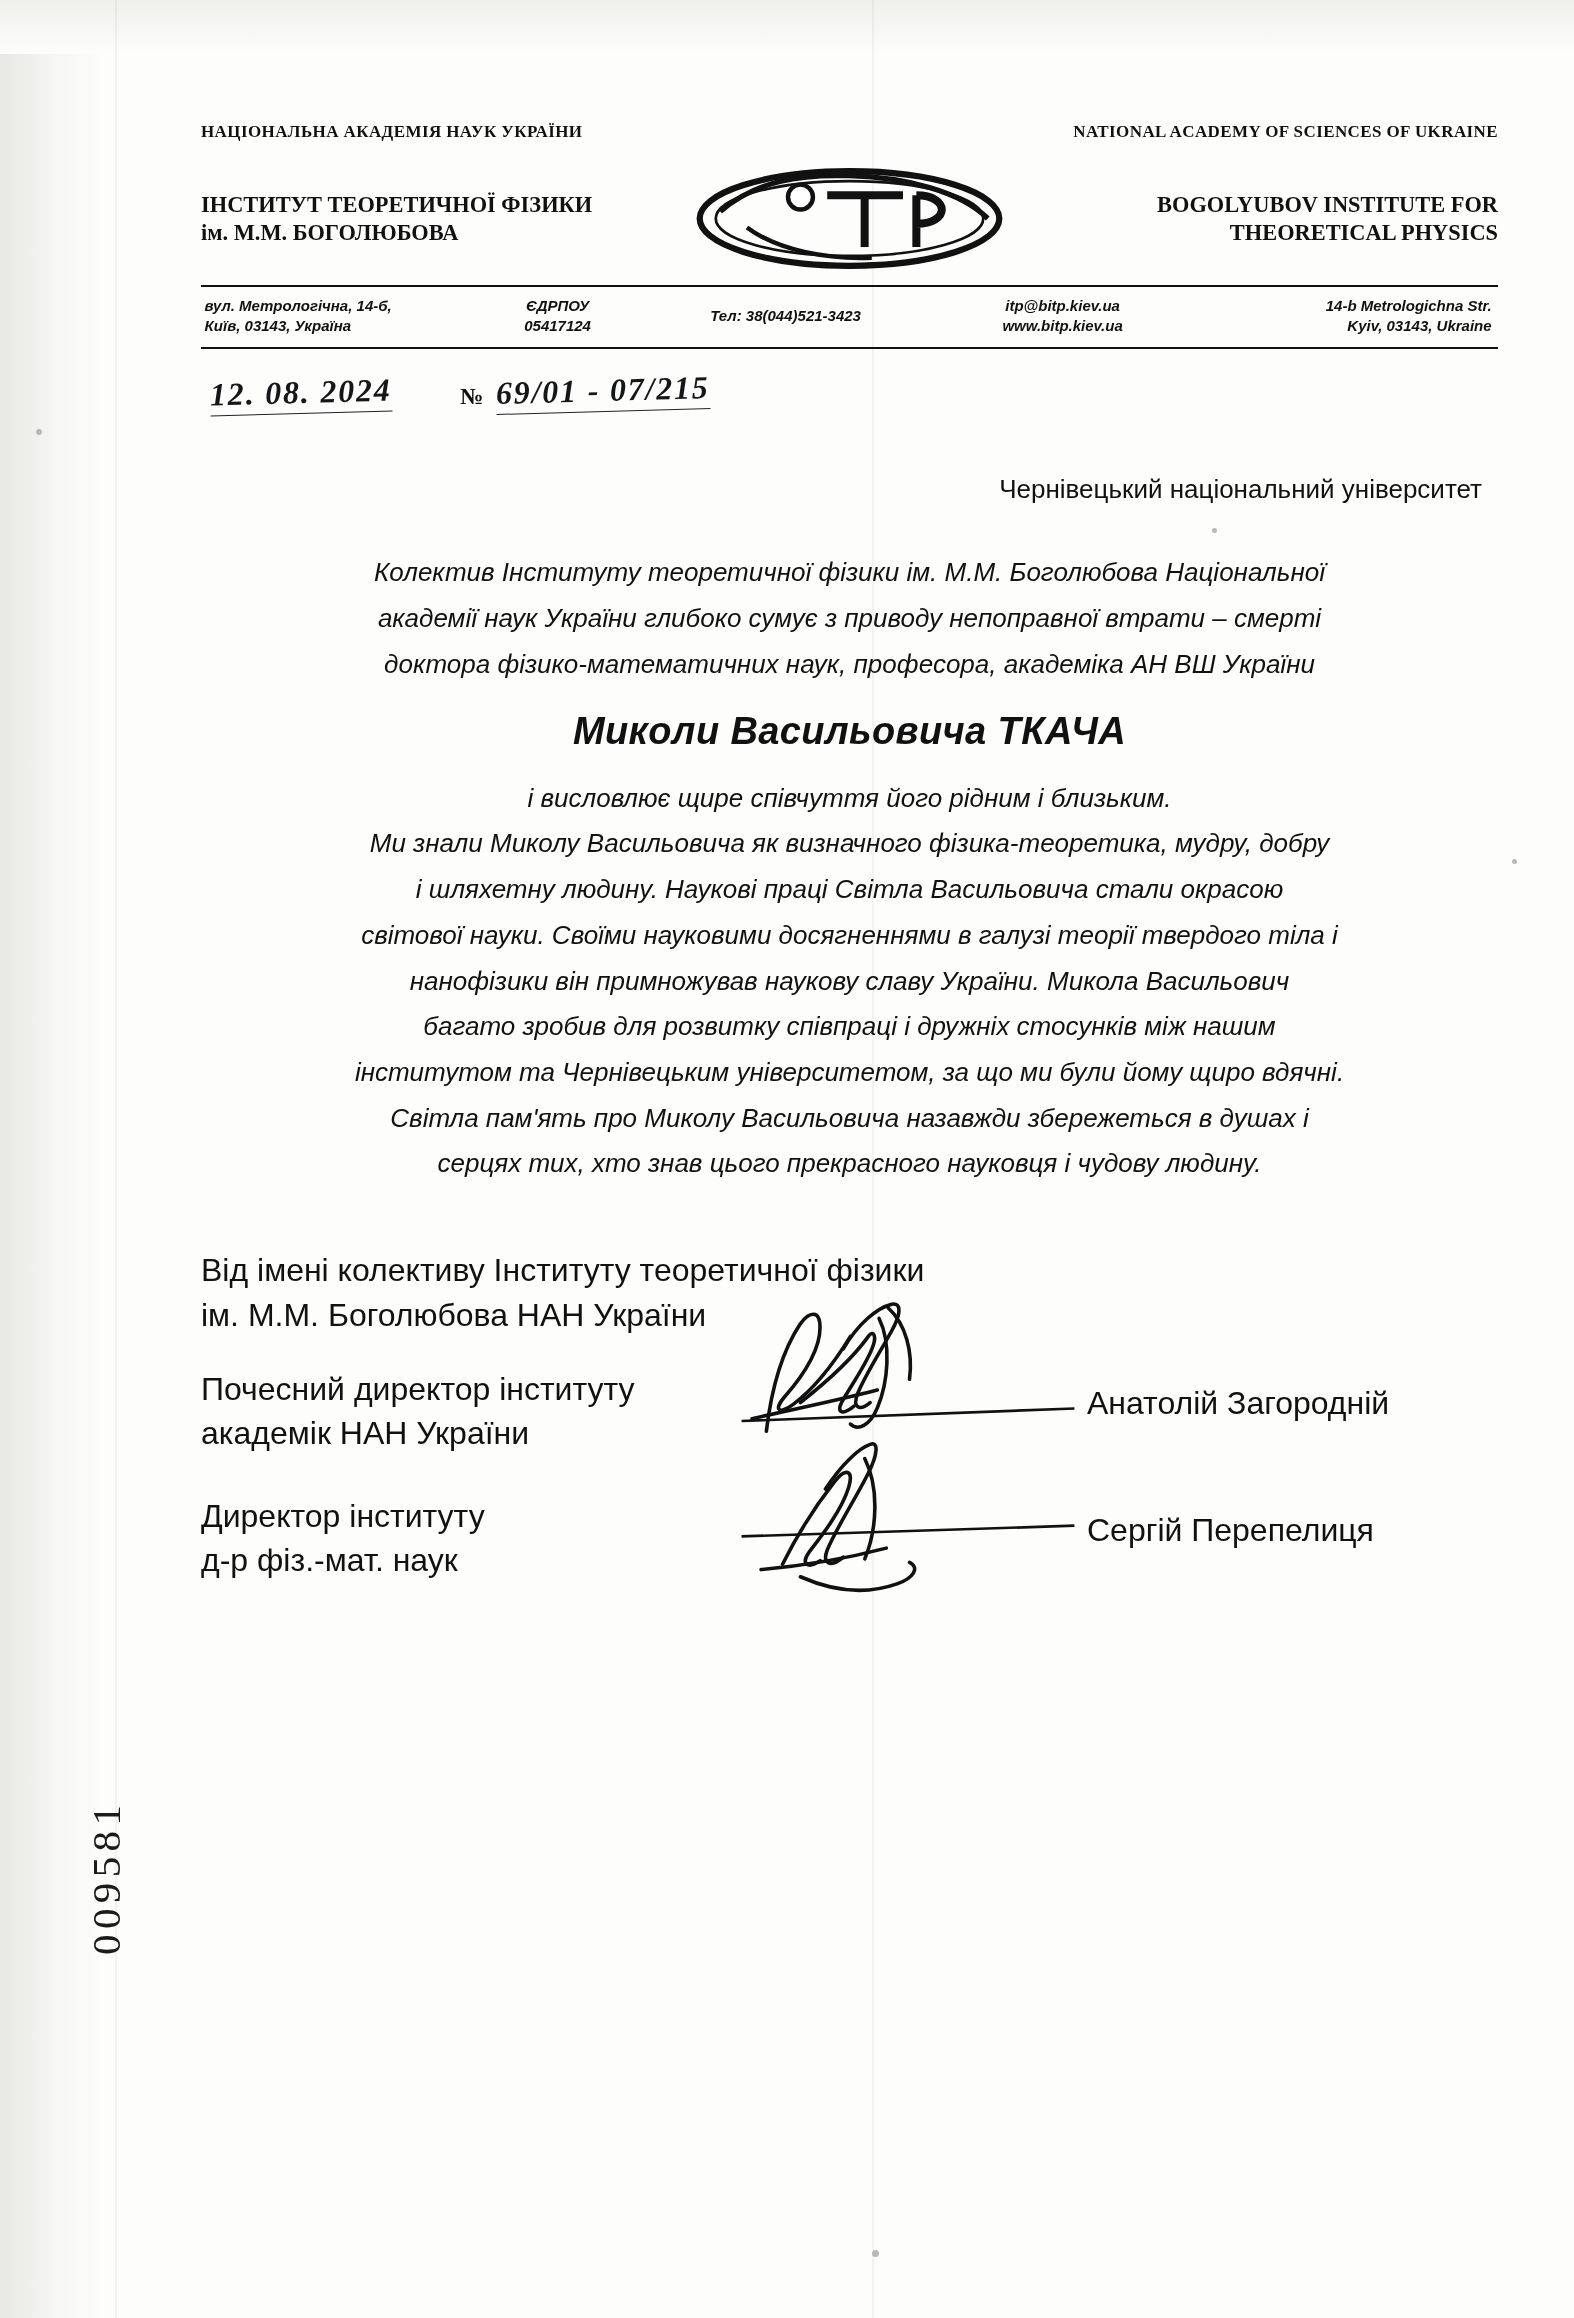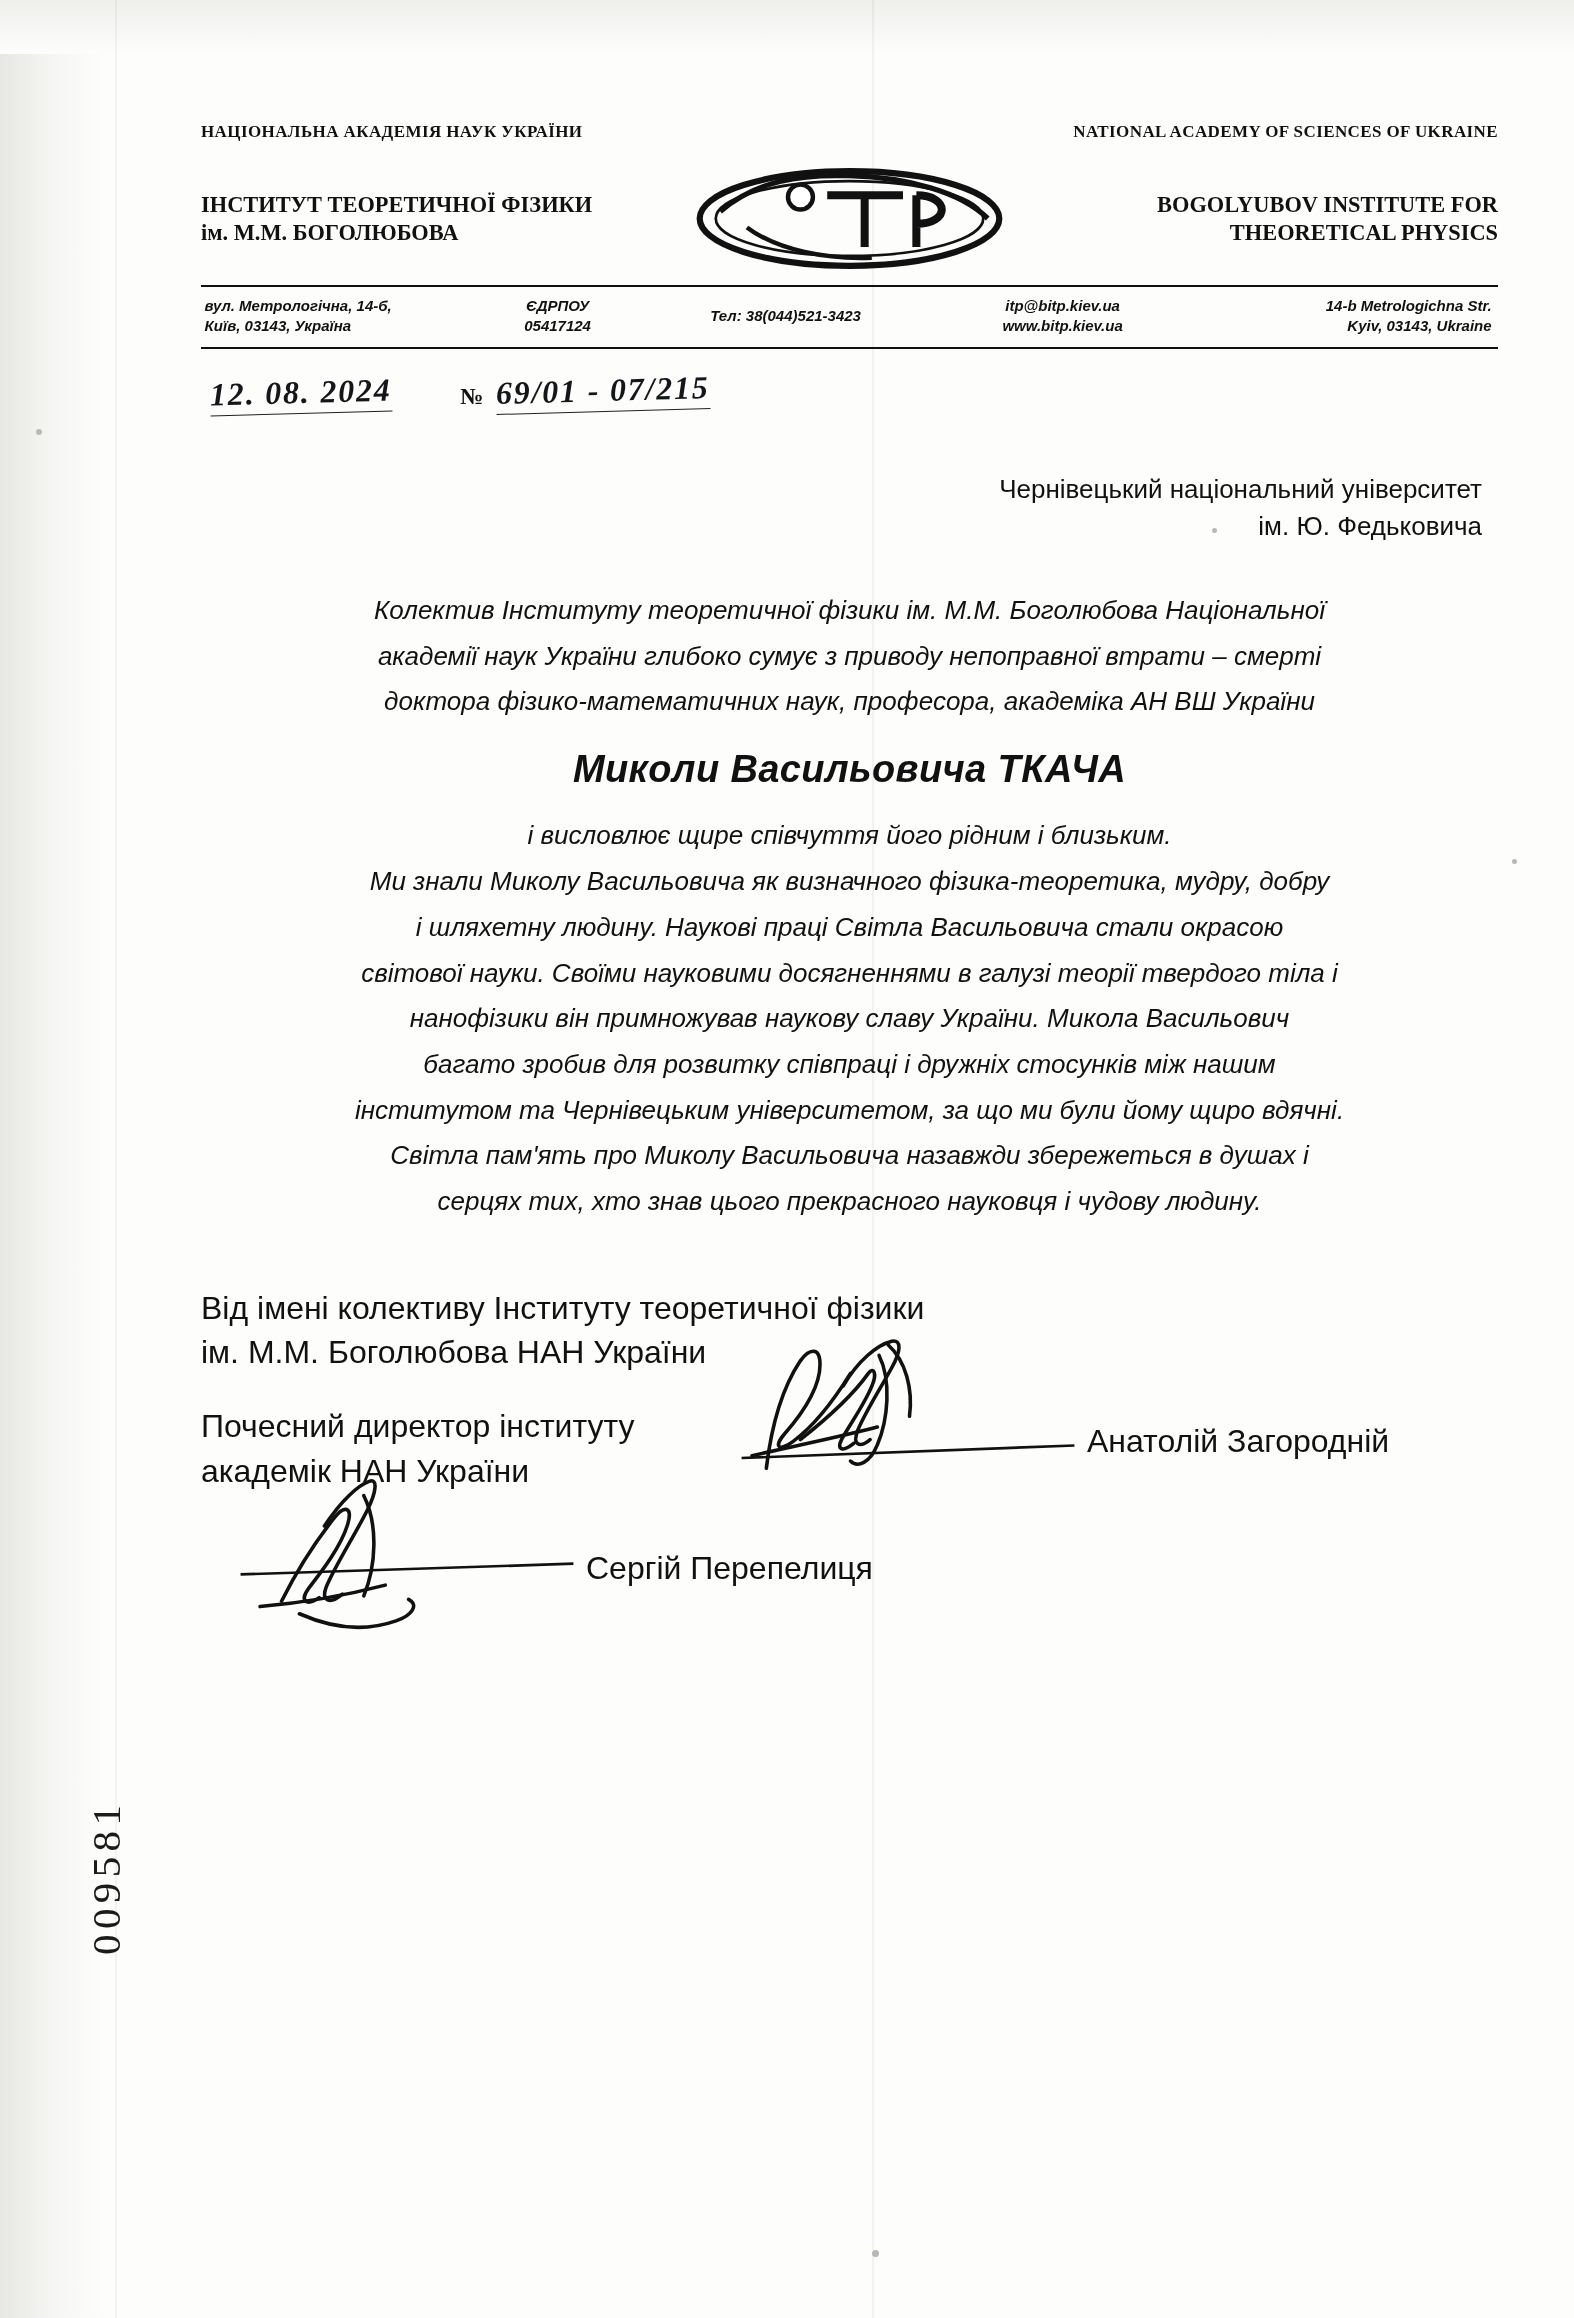--- a/index.html
+++ b/index.html
@@ -295,21 +295,20 @@
     </div>
 
     <div class="reg-line">
       <span class="hw reg-date">12. 08. 2024</span>
       <span class="reg-no-label">№</span>
       <span class="hw reg-no">69/01 - 07/215</span>
     </div>
 
     <div class="addressee">
       <div>Чернівецький національний університет</div>
-      <div>ім. Ю. Федьковича</div>
     </div>
 
     <div class="body-text">
       <div class="p-block">
         <p>Колектив Інституту теоретичної фізики ім. М.М. Боголюбова Національної</p>
         <p>академії наук України глибоко сумує з приводу непоправної втрати – смерті</p>
         <p>доктора фізико-математичних наук, професора, академіка АН ВШ України</p>
       </div>
 
       <div class="name-line">Миколи Васильовича ТКАЧА</div>
@@ -350,20 +349,24 @@
             </g>
           </svg>
           <svg class="sig-svg" style="left:36px;top:27px;" width="340" height="54" viewBox="0 0 380 60" aria-hidden="true">
             <path d="M4 30 L 376 16" fill="none" stroke="#111" stroke-width="3"></path>
           </svg>
         </div>
         <div class="sign-name">Анатолій Загородній</div>
       </div>
 
       <div class="sign-row" style="margin-top:34px;">
+        <div class="sign-role">
+          <div>Директор інституту</div>
+          <div>д-р фіз.-мат. наук</div>
+        </div>
         <div class="sign-mid">
           <svg class="sig-svg" style="left:-27px;top:-55px;" width="385" height="161" viewBox="0 0 430 180" aria-hidden="true">
             <g fill="none" stroke="#111" stroke-width="4" stroke-linecap="round">
               <path d="M120 140 C 134 112, 156 76, 178 48 C 190 32, 200 34, 194 54 C 186 80, 164 108, 150 126 C 140 140, 148 146, 162 136"></path>
               <path d="M168 56 C 186 28, 206 10, 218 6 C 228 2, 226 18, 216 38 C 202 66, 180 100, 170 124 C 164 140, 174 144, 188 132"></path>
               <path d="M96 146 C 140 142, 190 134, 236 122"></path>
               <path d="M140 154 C 176 170, 214 174, 248 162 C 266 156, 274 144, 262 138"></path>
               <path d="M212 22 C 228 54, 226 100, 212 134"></path>
             </g>
           </svg>

